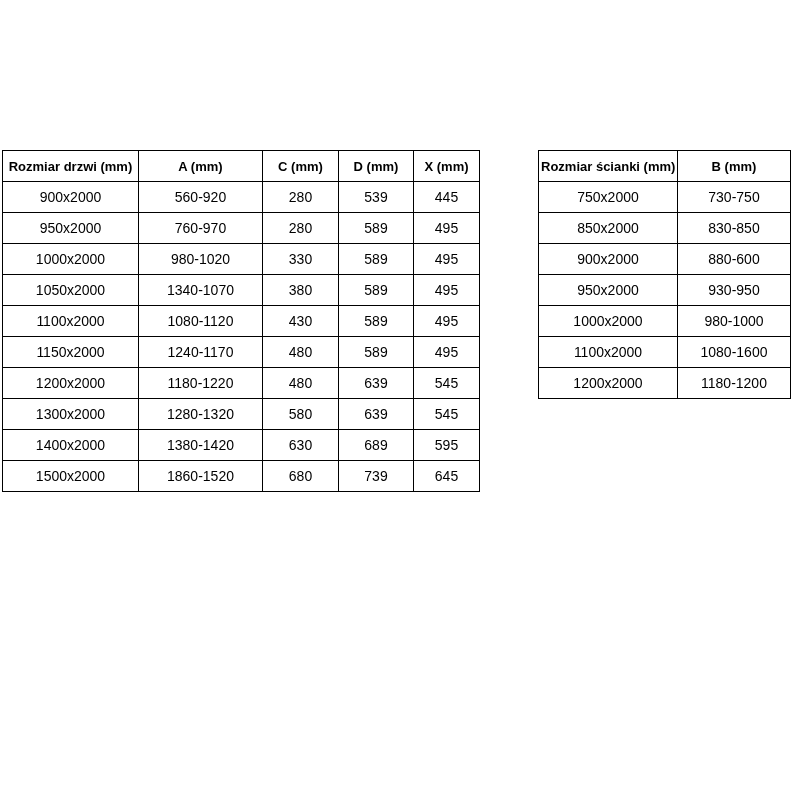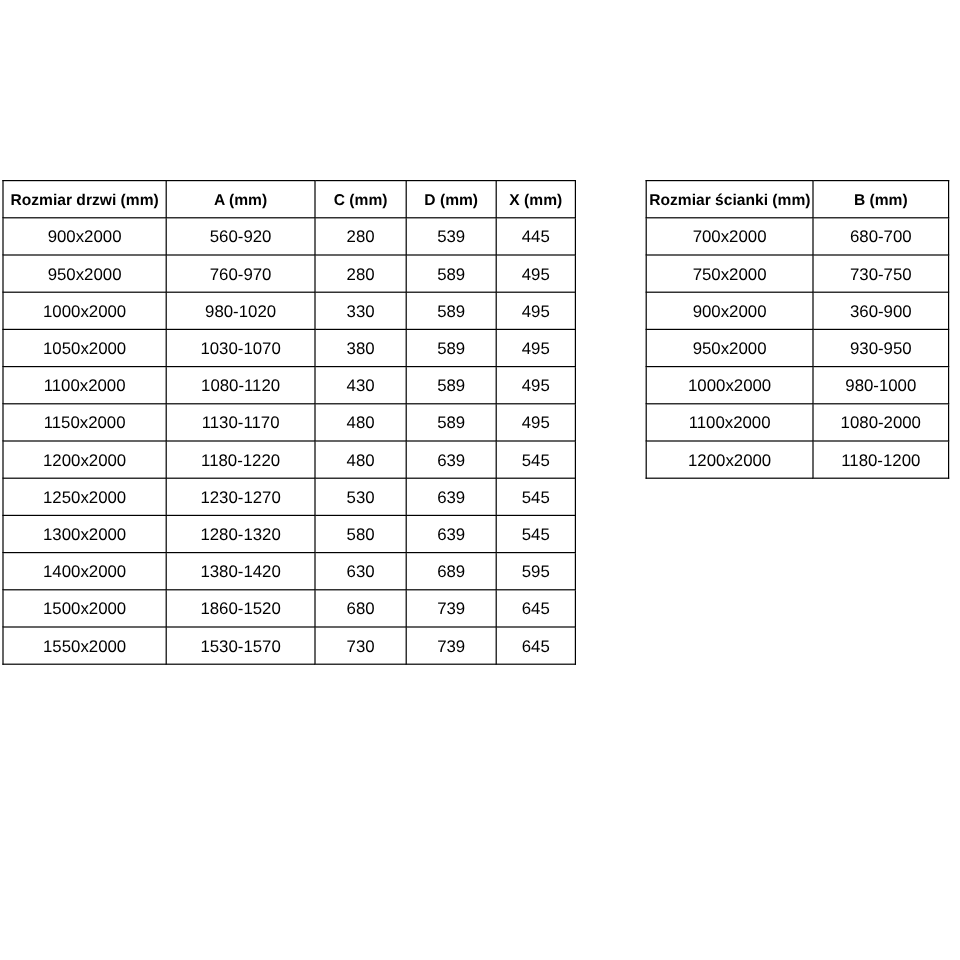--- a/index.html
+++ b/index.html
@@ -92,50 +92,43 @@
         </tr>
         <tr>
           <td>1000x2000</td>
           <td>980-1020</td>
           <td>330</td>
           <td>589</td>
           <td>495</td>
         </tr>
         <tr>
           <td>1050x2000</td>
-          <td>1030-1070</td>
+          <td>1340-1070</td>
           <td>380</td>
           <td>589</td>
           <td>495</td>
         </tr>
         <tr>
           <td>1100x2000</td>
           <td>1080-1120</td>
           <td>430</td>
           <td>589</td>
           <td>495</td>
         </tr>
         <tr>
           <td>1150x2000</td>
-          <td>1130-1170</td>
+          <td>1240-1170</td>
           <td>480</td>
           <td>589</td>
           <td>495</td>
         </tr>
         <tr>
           <td>1200x2000</td>
           <td>1180-1220</td>
           <td>480</td>
-          <td>639</td>
-          <td>545</td>
-        </tr>
-        <tr>
-          <td>1250x2000</td>
-          <td>1230-1270</td>
-          <td>530</td>
           <td>639</td>
           <td>545</td>
         </tr>
         <tr>
           <td>1300x2000</td>
           <td>1280-1320</td>
           <td>580</td>
           <td>639</td>
           <td>545</td>
         </tr>
@@ -146,65 +139,58 @@
           <td>689</td>
           <td>595</td>
         </tr>
         <tr>
           <td>1500x2000</td>
           <td>1860-1520</td>
           <td>680</td>
           <td>739</td>
           <td>645</td>
         </tr>
-        <tr>
-          <td>1550x2000</td>
-          <td>1530-1570</td>
-          <td>730</td>
-          <td>739</td>
-          <td>645</td>
-        </tr>
       </tbody>
   </table>
 
   <table id="wall-table" class="spec-table">
     <colgroup>
       <col style="width:139px">
       <col style="width:113px">
     </colgroup>
     <thead>
         <tr>
           <th>Rozmiar ścianki (mm)</th>
           <th>B (mm)</th>
         </tr>
       </thead>
     <tbody>
         <tr>
-          <td>700x2000</td>
-          <td>680-700</td>
-        </tr>
-        <tr>
           <td>750x2000</td>
           <td>730-750</td>
         </tr>
         <tr>
+          <td>850x2000</td>
+          <td>830-850</td>
+        </tr>
+        <tr>
           <td>900x2000</td>
-          <td>360-900</td>
+          <td>880-600</td>
         </tr>
         <tr>
           <td>950x2000</td>
           <td>930-950</td>
         </tr>
         <tr>
           <td>1000x2000</td>
           <td>980-1000</td>
         </tr>
         <tr>
           <td>1100x2000</td>
-          <td>1080-2000</td>
+          <td>1080-1600</td>
         </tr>
         <tr>
           <td>1200x2000</td>
           <td>1180-1200</td>
         </tr>
       </tbody>
   </table>
 
 </div>
 

